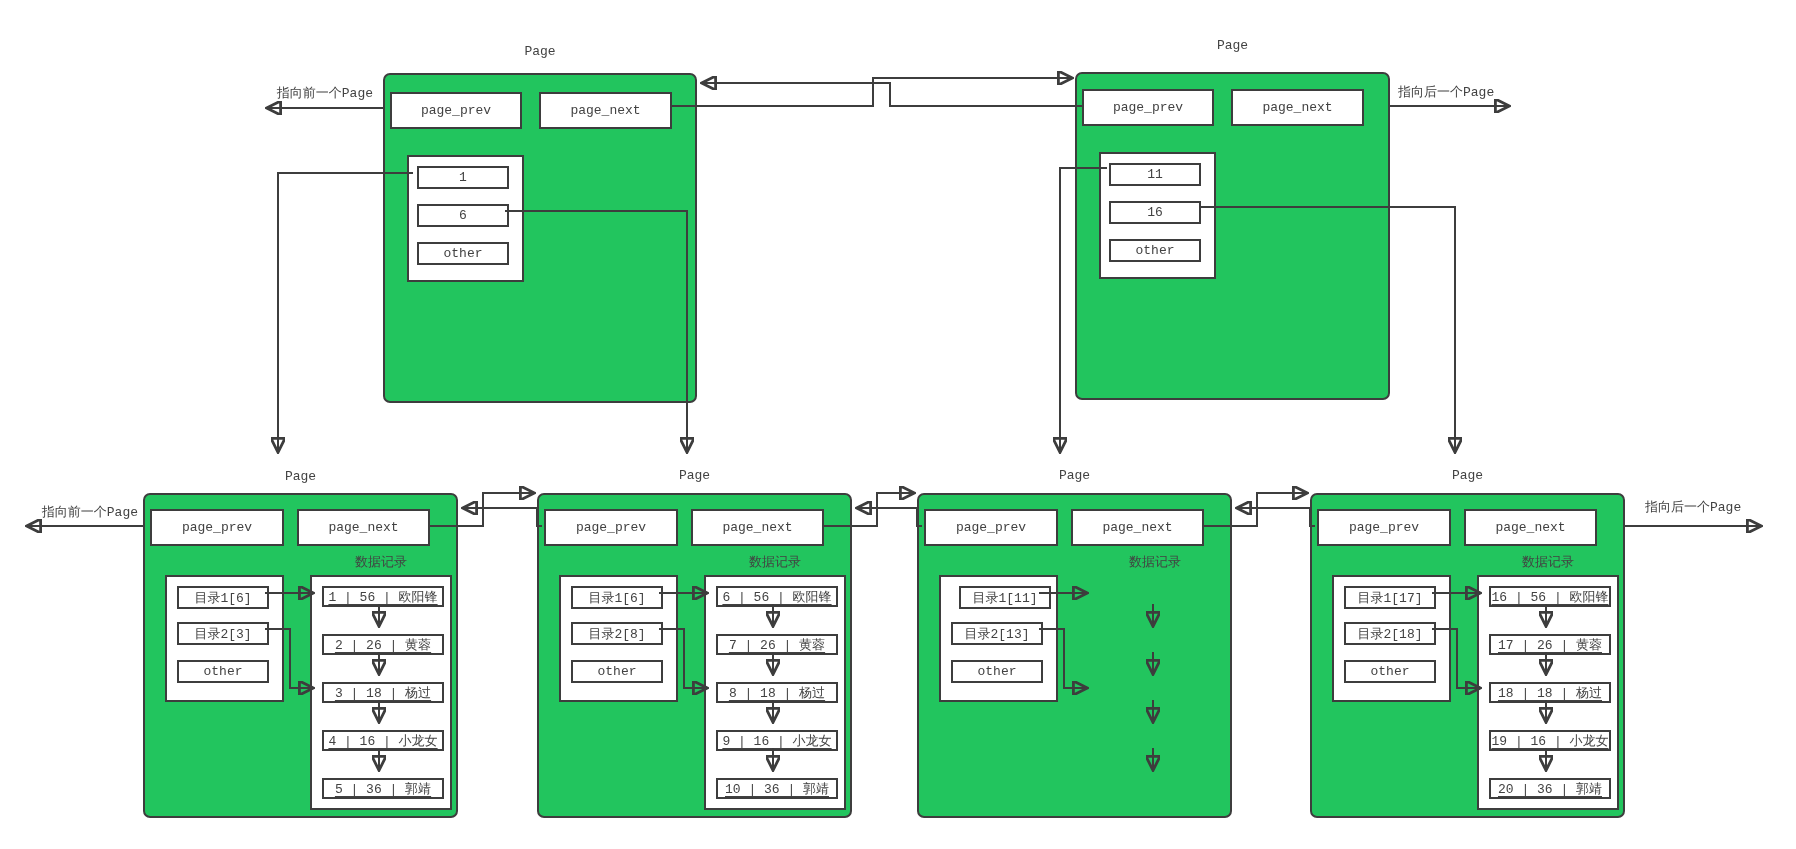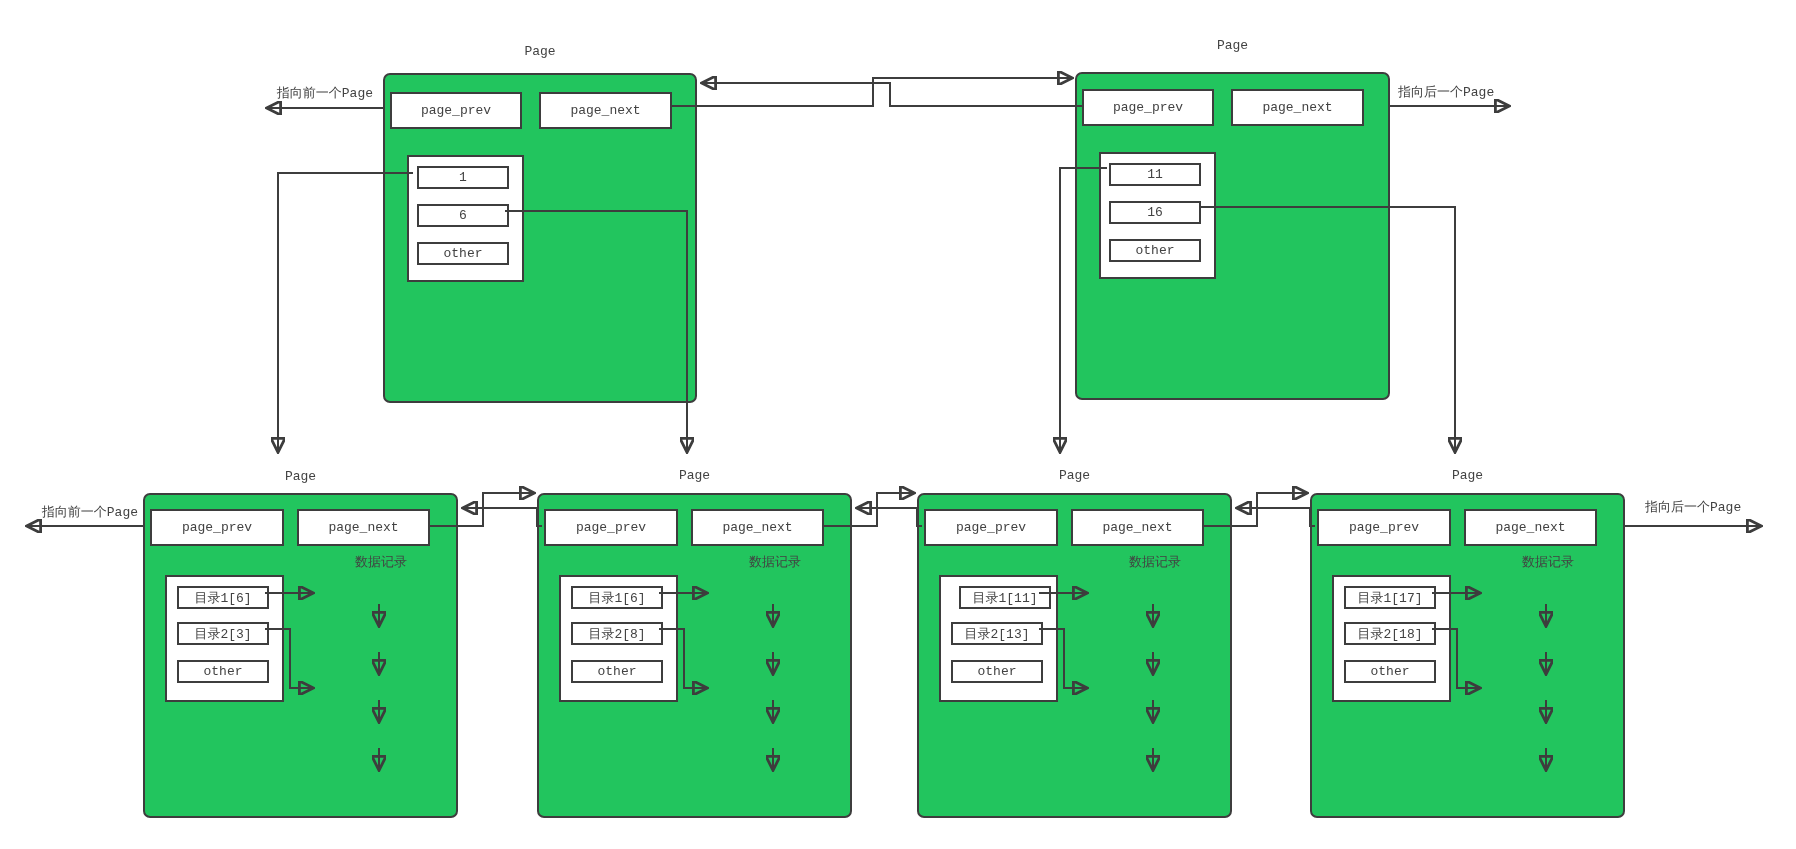--- a/index.html
+++ b/index.html
@@ -54,30 +54,44 @@
 
   <div class="page" style="left:143px;top:493px;width:315px;height:325px">
     <div class="box" style="left:5px;top:14px;width:134px;height:37px">page_prev</div>
     <div class="box" style="left:152px;top:14px;width:133px;height:37px">page_next</div>
     <div class="plain-label" style="left:165px;top:58px;width:142px;text-align:center">数据记录</div>
     <div class="wrap" style="left:20px;top:80px;width:119px;height:127px">
       <div class="box" style="left:10px;top:9px;width:92px;height:23px">目录1[6]</div>
       <div class="box" style="left:10px;top:45px;width:92px;height:23px">目录2[3]</div>
       <div class="box" style="left:10px;top:83px;width:92px;height:23px">other</div>
     </div>
+    <div class="wrap" style="left:165px;top:80px;width:142px;height:235px">
+      <div class="box rec" style="left:10px;top:9px;width:122px;height:21px">1 | 56 | 欧阳锋</div>
+      <div class="box rec" style="left:10px;top:57px;width:122px;height:21px">2 | 26 | 黄蓉</div>
+      <div class="box rec" style="left:10px;top:105px;width:122px;height:21px">3 | 18 | 杨过</div>
+      <div class="box rec" style="left:10px;top:153px;width:122px;height:21px">4 | 16 | 小龙女</div>
+      <div class="box rec" style="left:10px;top:201px;width:122px;height:21px">5 | 36 | 郭靖</div>
+    </div>
   </div>
 
   <div class="page" style="left:537px;top:493px;width:315px;height:325px">
     <div class="box" style="left:5px;top:14px;width:134px;height:37px">page_prev</div>
     <div class="box" style="left:152px;top:14px;width:133px;height:37px">page_next</div>
     <div class="plain-label" style="left:165px;top:58px;width:142px;text-align:center">数据记录</div>
     <div class="wrap" style="left:20px;top:80px;width:119px;height:127px">
       <div class="box" style="left:10px;top:9px;width:92px;height:23px">目录1[6]</div>
       <div class="box" style="left:10px;top:45px;width:92px;height:23px">目录2[8]</div>
       <div class="box" style="left:10px;top:83px;width:92px;height:23px">other</div>
+    </div>
+    <div class="wrap" style="left:165px;top:80px;width:142px;height:235px">
+      <div class="box rec" style="left:10px;top:9px;width:122px;height:21px">6 |  56 | 欧阳锋</div>
+      <div class="box rec" style="left:10px;top:57px;width:122px;height:21px">7 |  26 | 黄蓉</div>
+      <div class="box rec" style="left:10px;top:105px;width:122px;height:21px">8 |  18 | 杨过</div>
+      <div class="box rec" style="left:10px;top:153px;width:122px;height:21px">9 |  16 | 小龙女</div>
+      <div class="box rec" style="left:10px;top:201px;width:122px;height:21px">10 |  36 | 郭靖</div>
     </div>
   </div>
 
   <div class="page" style="left:917px;top:493px;width:315px;height:325px">
     <div class="box" style="left:5px;top:14px;width:134px;height:37px">page_prev</div>
     <div class="box" style="left:152px;top:14px;width:133px;height:37px">page_next</div>
     <div class="plain-label" style="left:165px;top:58px;width:142px;text-align:center">数据记录</div>
     <div class="wrap" style="left:20px;top:80px;width:119px;height:127px">
       <div class="box" style="left:18px;top:9px;width:92px;height:23px">目录1[11]</div>
       <div class="box" style="left:10px;top:45px;width:92px;height:23px">目录2[13]</div>
@@ -86,20 +100,27 @@
   </div>
 
   <div class="page" style="left:1310px;top:493px;width:315px;height:325px">
     <div class="box" style="left:5px;top:14px;width:134px;height:37px">page_prev</div>
     <div class="box" style="left:152px;top:14px;width:133px;height:37px">page_next</div>
     <div class="plain-label" style="left:165px;top:58px;width:142px;text-align:center">数据记录</div>
     <div class="wrap" style="left:20px;top:80px;width:119px;height:127px">
       <div class="box" style="left:10px;top:9px;width:92px;height:23px">目录1[17]</div>
       <div class="box" style="left:10px;top:45px;width:92px;height:23px">目录2[18]</div>
       <div class="box" style="left:10px;top:83px;width:92px;height:23px">other</div>
+    </div>
+    <div class="wrap" style="left:165px;top:80px;width:142px;height:235px">
+      <div class="box rec" style="left:10px;top:9px;width:122px;height:21px">16 |  56 | 欧阳锋</div>
+      <div class="box rec" style="left:10px;top:57px;width:122px;height:21px">17 |  26 | 黄蓉</div>
+      <div class="box rec" style="left:10px;top:105px;width:122px;height:21px">18 |  18 | 杨过</div>
+      <div class="box rec" style="left:10px;top:153px;width:122px;height:21px">19 |  16 | 小龙女</div>
+      <div class="box rec" style="left:10px;top:201px;width:122px;height:21px">20 |  36 | 郭靖</div>
     </div>
   </div>
 
   <svg class="overlay" width="1796" height="849" viewBox="0 0 1796 849">
     <defs>
       <marker id="ah" viewBox="0 0 10 10" refX="9" refY="5" markerWidth="9" markerHeight="7" orient="auto" markerUnits="strokeWidth">
         <path d="M0,0 L10,5 L0,10 Z" fill="#3d3d3d" stroke="none"></path>
       </marker>
     </defs>
 

